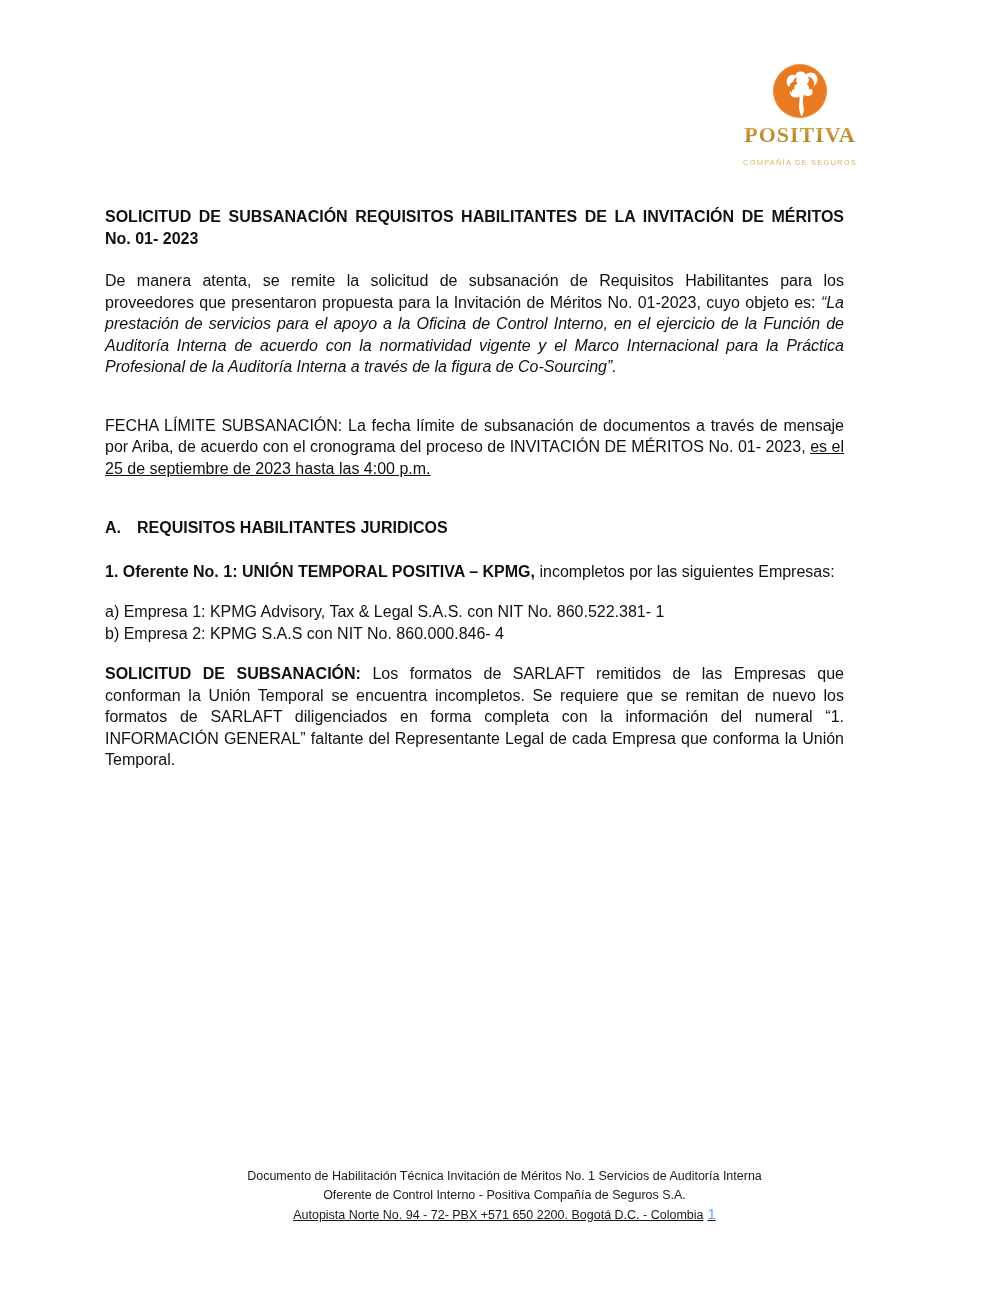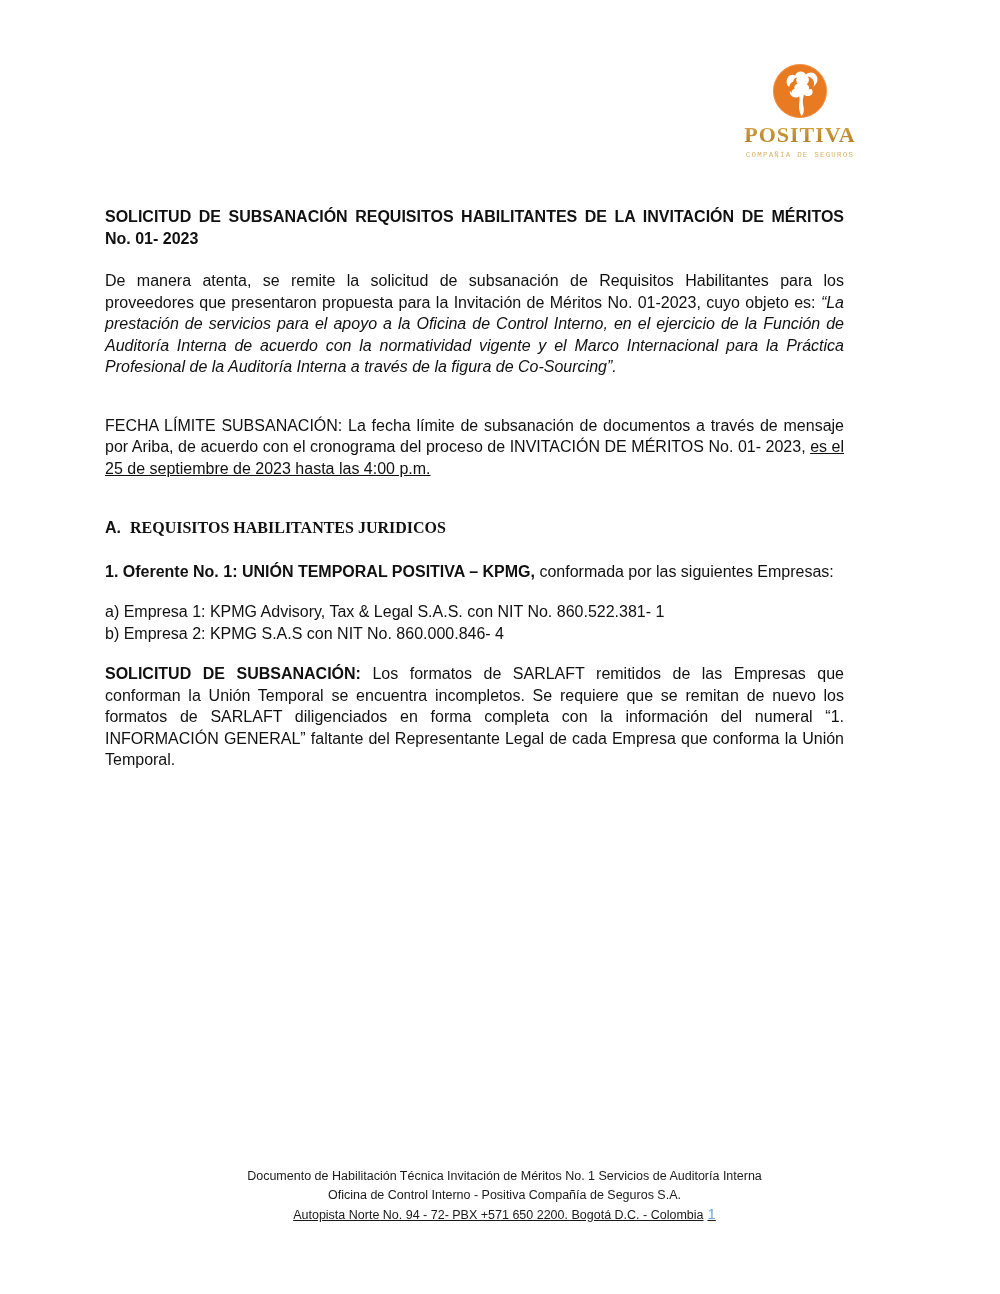--- a/index.html
+++ b/index.html
@@ -26,44 +26,44 @@
     font-weight:700;
     letter-spacing:1px;
     color:#BE8A2F;
     background:linear-gradient(180deg,#D9A944 0%,#B07E26 85%);
     -webkit-background-clip:text;
     background-clip:text;
     -webkit-text-fill-color:transparent;
     line-height:26px;
   }
   .tagline{
-    font-family:Liberation Mono, monospace;
+    font-family:Liberation Sans, sans-serif;
     font-size:7.5px;
     letter-spacing:1.2px;
     color:#D9B36A;
     line-height:9px;
-    margin-top:3px;
+    margin-top:10px;
   }
   
   .content{
     position:absolute;
     left:105px;top:206px;width:739px;
     font-size:16px;
     line-height:21.5px;
   }
   .content p{margin:0;padding:0;}
   .justify{text-align:justify;}
   .bold{font-weight:700;}
   .italic{font-style:italic;}
   .underline{text-decoration:underline;}
   .doc-title{font-weight:700;margin-bottom:21px !important;}
   .para1{margin-bottom:37px !important;}
   .fecha{margin-bottom:38px !important;}
   .section-a{font-weight:700;padding-left:12px;margin-bottom:22px !important;}
-  .section-a .sec-title{margin-left:9px;font-family:Liberation Serif, serif;}
+  .section-a .sec-title{margin-left:16px;}
   .oferente{margin-bottom:19px !important;}
   .empresas{margin-bottom:19px !important;}
   
   .footer{
     position:absolute;
     top:1167px;left:9px;right:0;
     text-align:center;
     font-size:12.5px;
     line-height:18.5px;
     color:#1a1a1a;
@@ -122,35 +122,35 @@
 
     <p class="fecha justify">
       <span>FECHA LÍMITE SUBSANACIÓN: La fecha límite de subsanación de documentos a través de mensaje por Ariba, de acuerdo con el cronograma del proceso de INVITACIÓN DE MÉRITOS No. 01- 2023, </span><span class="underline">es el 25 de septiembre de 2023 hasta las 4:00 p.m.</span>
     </p>
 
     <p class="section-a">
       <span>A.</span><span class="sec-title">REQUISITOS HABILITANTES JURIDICOS</span>
     </p>
 
     <p class="oferente justify">
-      <span class="bold">1. Oferente No. 1: UNIÓN TEMPORAL POSITIVA – KPMG,</span><span> conformada por las siguientes Empresas:</span>
+      <span class="bold">1. Oferente No. 1: UNIÓN TEMPORAL POSITIVA – KPMG,</span><span> incompletos por las siguientes Empresas:</span>
     </p>
 
     <div class="empresas">
       <div>a) Empresa 1: KPMG Advisory, Tax &amp; Legal S.A.S. con NIT No. 860.522.381- 1</div>
       <div>b) Empresa 2: KPMG S.A.S con NIT No. 860.000.846- 4</div>
     </div>
 
     <p class="justify">
       <span class="bold">SOLICITUD DE SUBSANACIÓN:</span><span> Los formatos de SARLAFT remitidos de las Empresas que conforman la Unión Temporal se encuentra incompletos. Se requiere que se remitan de nuevo los formatos de SARLAFT diligenciados en forma completa con la información del numeral “1. INFORMACIÓN GENERAL” faltante del Representante Legal de cada Empresa que conforma la Unión Temporal.</span>
     </p>
 
   </div>
 
   <div class="footer">
     <div>Documento de Habilitación Técnica Invitación de Méritos No. 1 Servicios de Auditoría Interna</div>
-    <div>Oficina de Control Interno - Positiva Compañía de Seguros S.A.</div>
+    <div>Oferente de Control Interno - Positiva Compañía de Seguros S.A.</div>
     <div class="addr">
       <span>Autopista Norte No. 94 - 72- PBX +571 650 2200. Bogotá D.C. - Colombia</span><span class="pagenum" style="color: rgb(111, 168, 220);">1</span>
     </div>
   </div>
 
 </div>
 
 </body></html>

